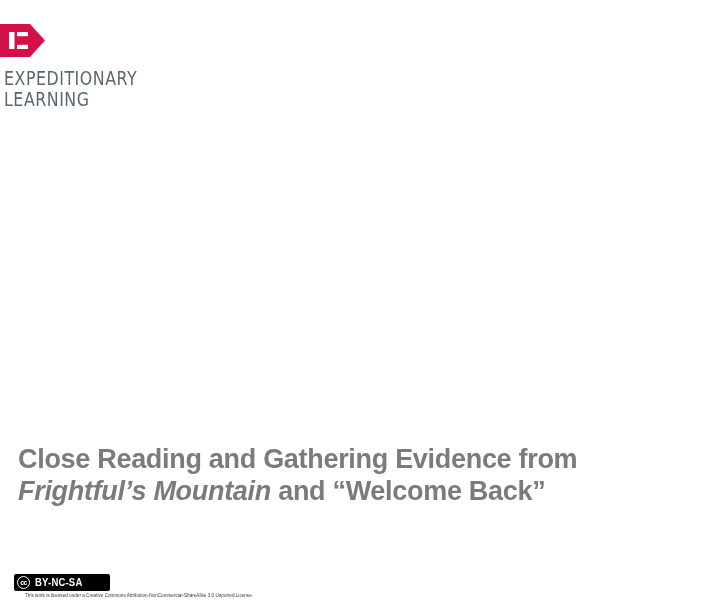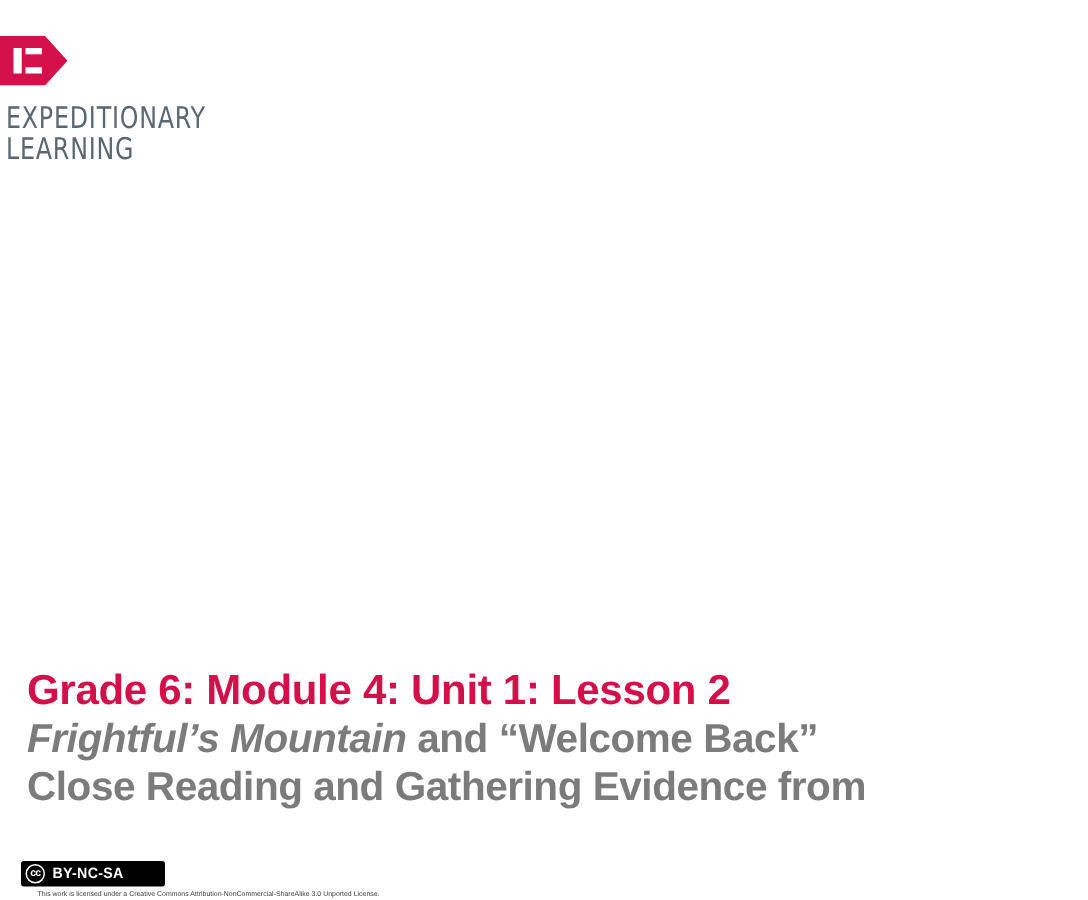--- a/index.html
+++ b/index.html
@@ -148,25 +148,24 @@
     <rect x="17" y="8" width="11" height="4.2" fill="#ffffff"></rect>
     <rect x="17" y="20.8" width="11" height="4.2" fill="#ffffff"></rect>
   </svg>
   <div class="wordmark"><span>EXPEDITIONARY</span>
 <span>LEARNING</span></div>
 </div>
 
 <div class="slide-body"></div>
 
 <div class="title-block">
-  <div class="lesson-line">Grade 6: Module 4: Unit 1: Lesson 2</div>
-  <div class="subtitle-line"><span class="book-title">Frightful’s Mountain</span><span> and “Welcome Back”</span></div>
   <div class="subtitle-line">
     <span>Close Reading and Gathering Evidence from</span>
   </div>
+  <div class="subtitle-line"><span class="book-title">Frightful’s Mountain</span><span> and “Welcome Back”</span></div>
 </div>
 
 <div class="footer">
   <div class="cc-badge">
     <div class="cc-circle">cc</div>
     <div class="cc-text">BY-NC-SA</div>
   </div>
   <div class="license-text">
     <div>This work is licensed under a Creative Commons Attribution-NonCommercial-ShareAlike 3.0 Unported License.</div>
     <div>Exempt third party content is indicated by the footer: © (name of copyright holder). Used by permission and not subject to Creative Commons license.</div>

